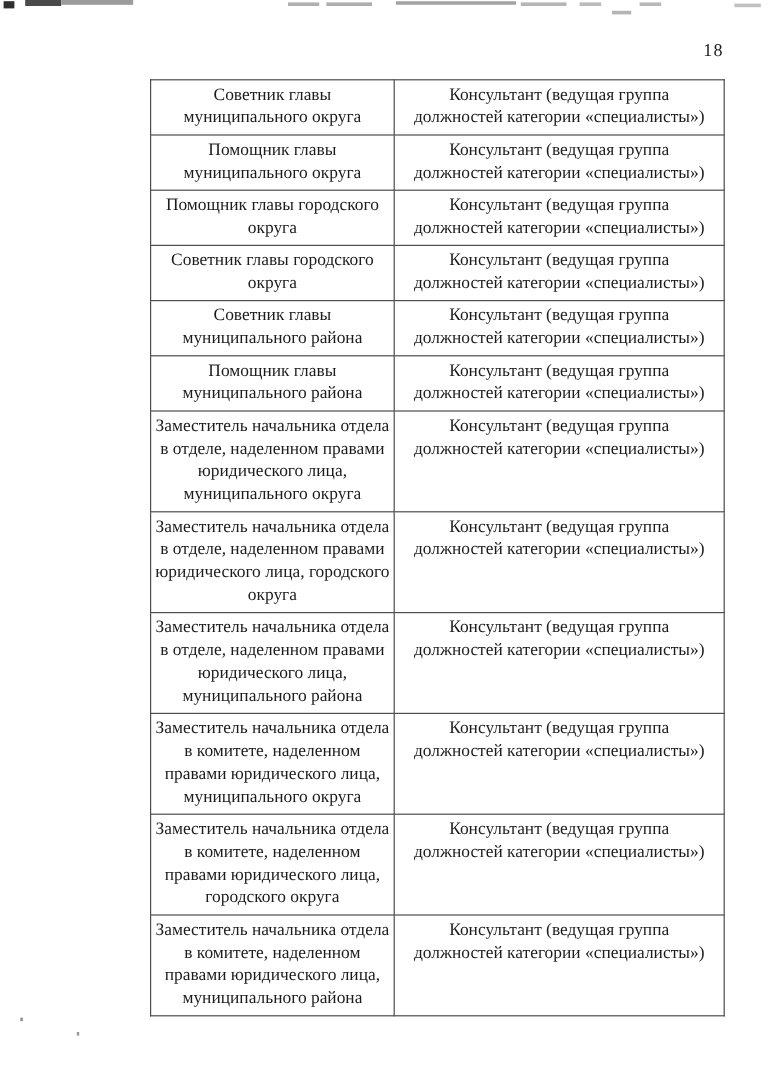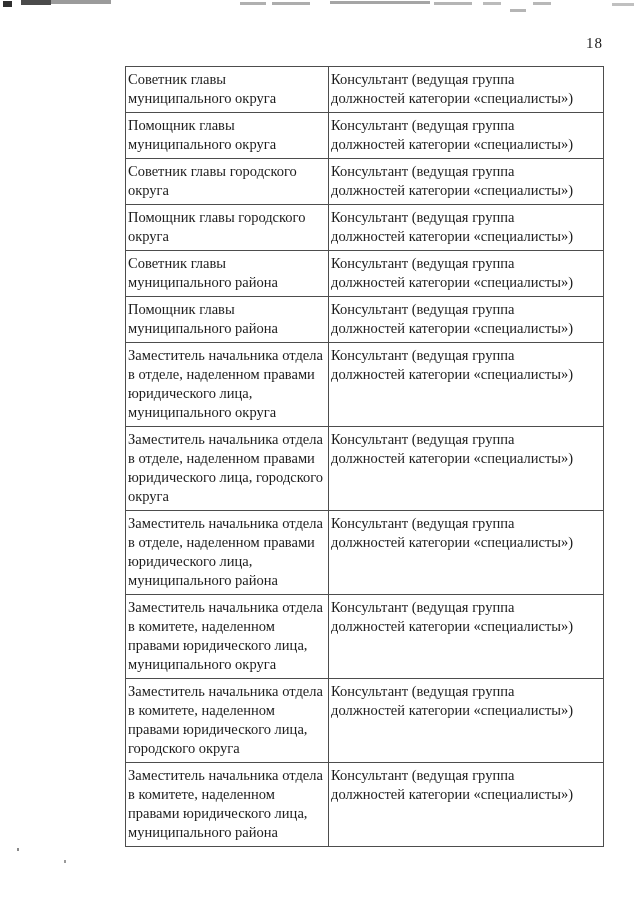--- a/index.html
+++ b/index.html
@@ -31,20 +31,21 @@
   table.doc-table {
     position: absolute;
     top: 66px;
     left: 125px;
     width: 478px;
     border-collapse: collapse;
     table-layout: fixed;
   }
   table.doc-table td {
     border: 1px solid #4d4d4d;
+    text-align: center;
     vertical-align: top;
     padding: 3px 2px 4px 2px;
     font-size: 14.5px;
     line-height: 19px;
     white-space: pre-line;
   }
   col.col-position { width: 203px; }
   col.col-classification { width: 275px; }
 </style>
 </head>
@@ -78,27 +79,27 @@
       <td>Консультант (ведущая группа
 должностей категории «специалисты»)</td>
     </tr>
     <tr>
       <td>Помощник главы
 муниципального округа</td>
       <td>Консультант (ведущая группа
 должностей категории «специалисты»)</td>
     </tr>
     <tr>
-      <td>Советник главы городского
+      <td>Помощник главы городского
 округа</td>
       <td>Консультант (ведущая группа
 должностей категории «специалисты»)</td>
     </tr>
     <tr>
-      <td>Помощник главы городского
+      <td>Советник главы городского
 округа</td>
       <td>Консультант (ведущая группа
 должностей категории «специалисты»)</td>
     </tr>
     <tr>
       <td>Советник главы
 муниципального района</td>
       <td>Консультант (ведущая группа
 должностей категории «специалисты»)</td>
     </tr>

